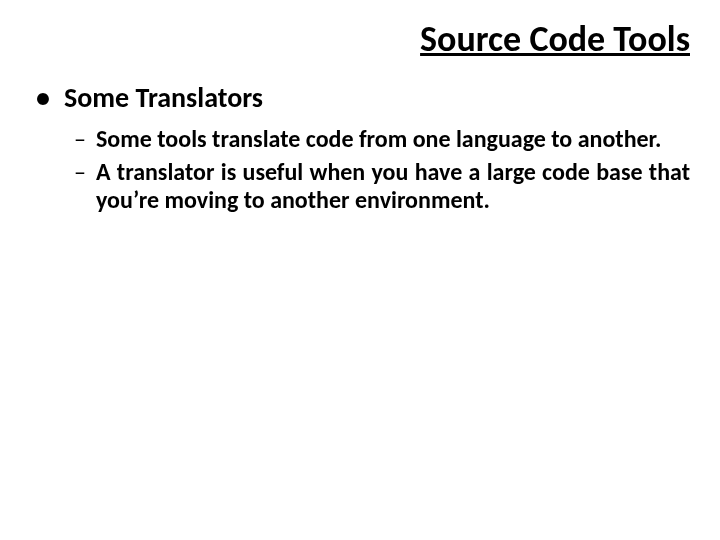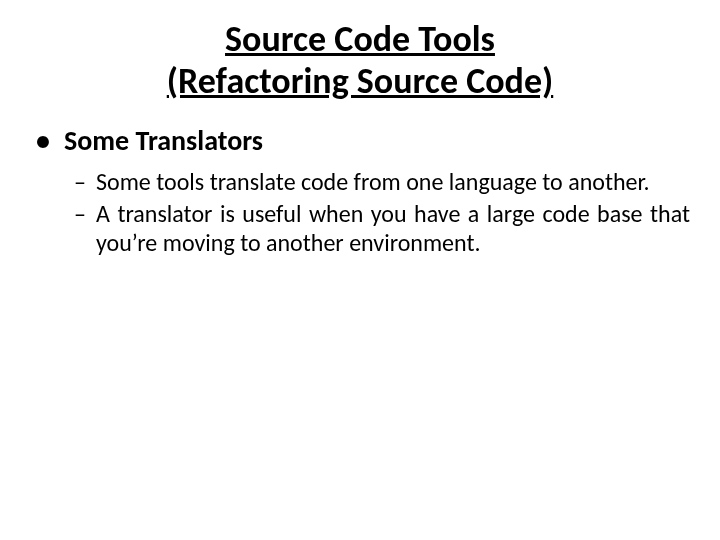--- a/index.html
+++ b/index.html
@@ -4,21 +4,21 @@
 <style>
   * { margin: 0; padding: 0; box-sizing: border-box; }
   html, body { width: 720px; height: 540px; }
   body {
     background: #fff;
     font-family: Calibri, "Segoe UI", Arial, sans-serif;
     color: #000;
     padding: 18px 30px 0 30px;
   }
   .title {
-    text-align: center;
+    text-align: right;
     font-weight: 700;
     text-decoration: underline;
     font-size: 36px;
     line-height: 1.18;
     margin-bottom: 20px;
   }
   .bullet-l1 {
     display: flex;
     align-items: flex-start;
     font-weight: 700;
@@ -39,28 +39,27 @@
     font-size: 24px;
     line-height: 1.18;
     margin-left: 44px;
     margin-bottom: 4px;
     text-align: justify;
   }
   .bullet-l2 .marker {
     width: 22px;
     flex: 0 0 22px;
   }
-  .bullet-l2 .text { flex: 1; }
+  .bullet-l2 .text { flex: 1; font-weight: bold; }
 </style>
 </head>
 <body>
 
 <div class="title">
   <span>Source Code Tools</span><br>
-  <span>(Refactoring Source Code)</span>
 </div>
 
 <div class="bullet-l1">
   <span class="marker">•</span>
   <span class="text">Some Translators</span>
 </div>
 
 <div class="bullet-l2">
   <span class="marker">–</span>
   <span class="text">Some tools translate code from one language to another.</span>

